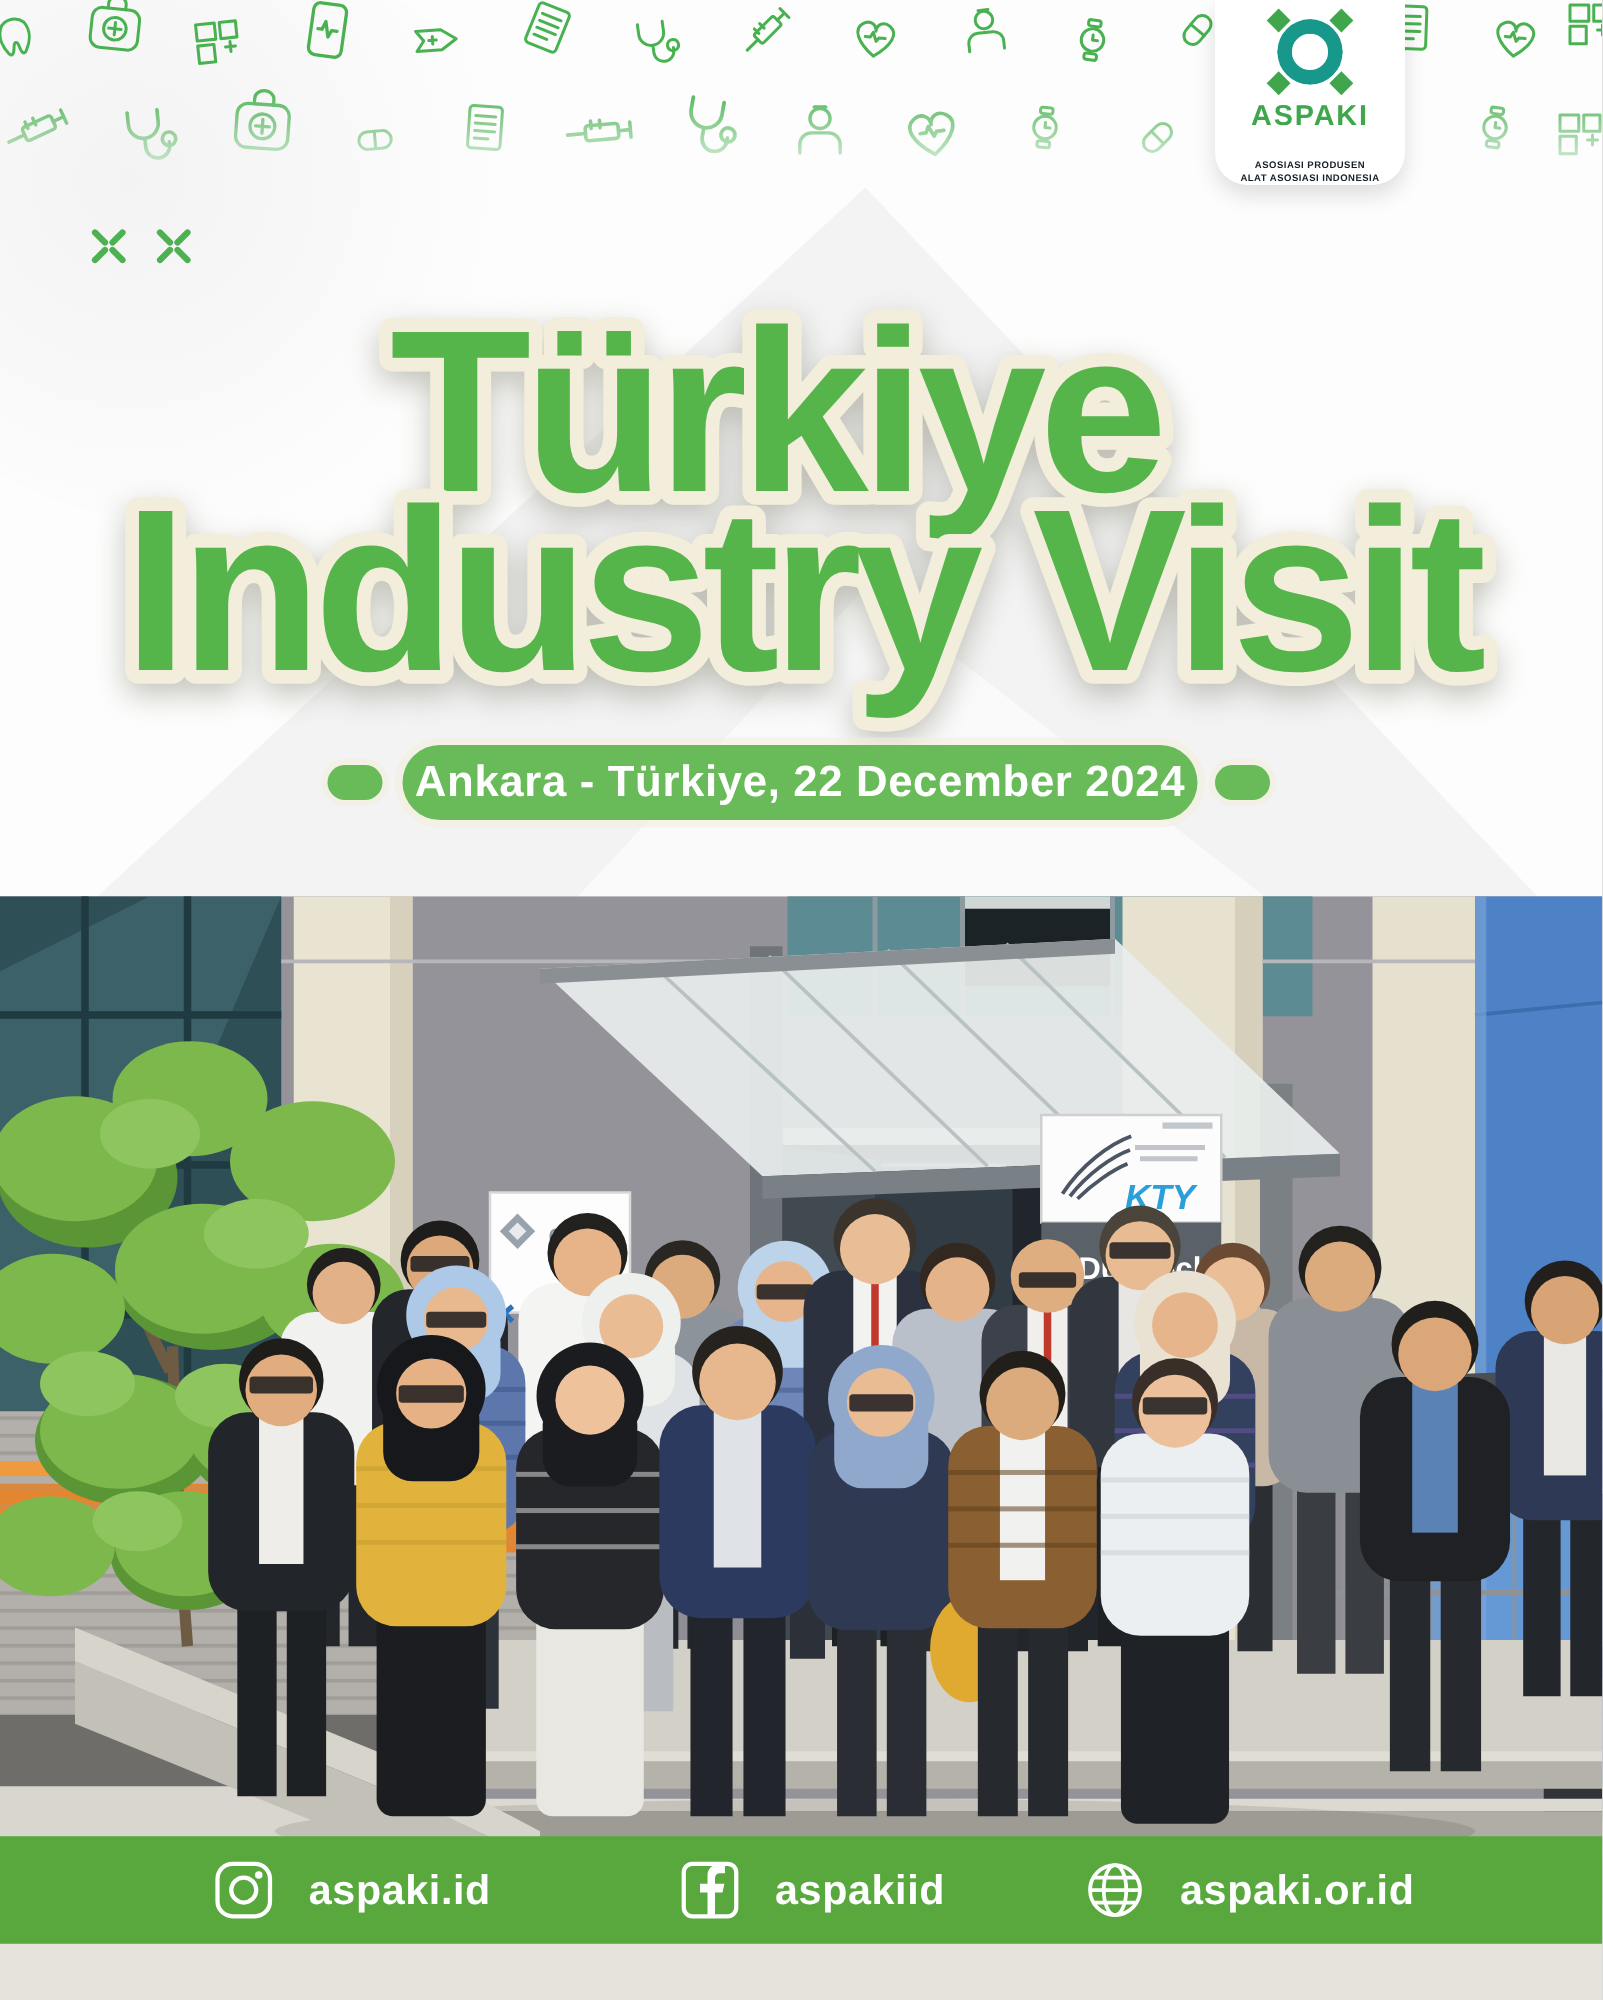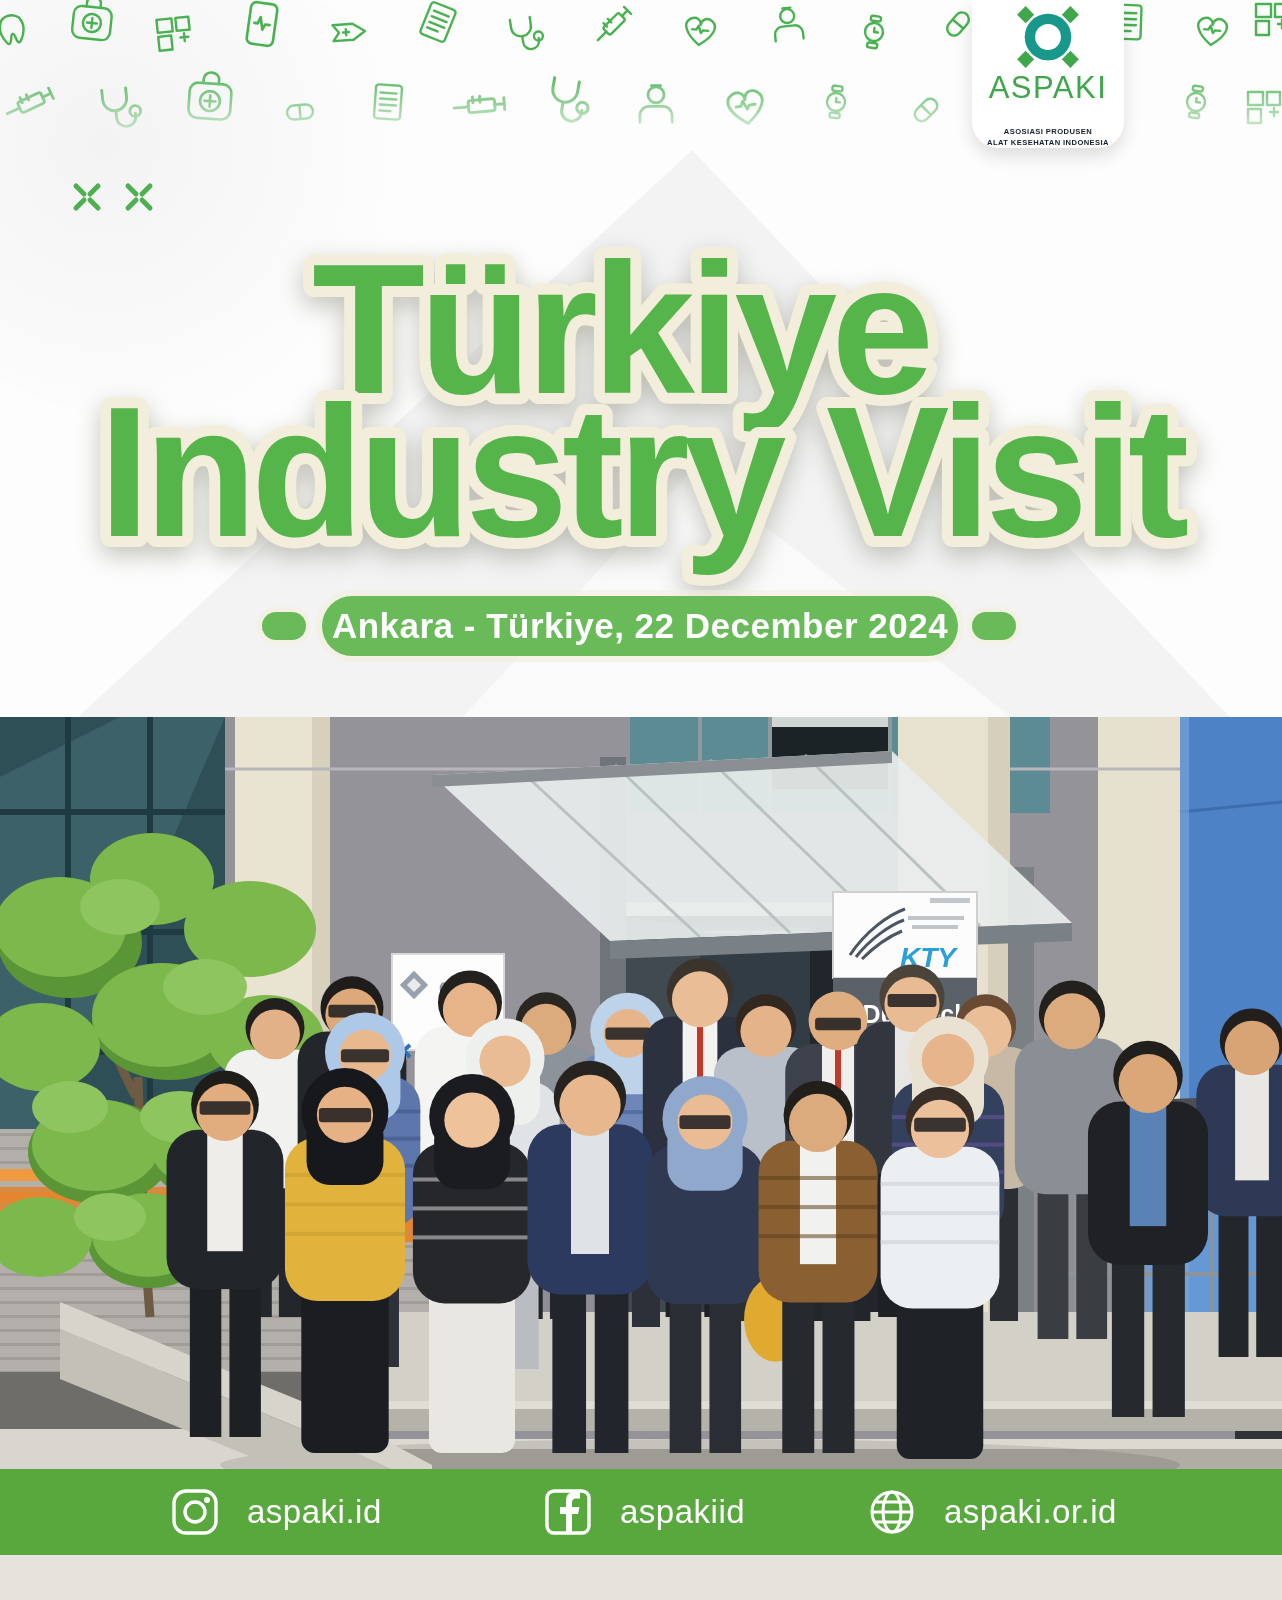--- a/index.html
+++ b/index.html
@@ -12,39 +12,39 @@
              clip-path:polygon(54% 0%, 6% 100%, 96% 100%);}
   .tri-inner{top:470px;height:248px;background:#fafafb;
              clip-path:polygon(54% 0%, 36% 100%, 79% 100%);}
   .pattern-band{position:absolute;top:0;left:0;width:1282px;height:152px;
                 -webkit-mask-image:linear-gradient(#000 50%,transparent 100%);
                 mask-image:linear-gradient(#000 50%,transparent 100%);}
   .x-marks{position:absolute;left:72px;top:182px;}
   .brand-badge{position:absolute;right:158px;top:0;width:152px;height:148px;background:#ffffff;
                border-radius:0 0 26px 26px;box-shadow:0 8px 18px rgba(0,0,0,.13);
                display:flex;flex-direction:column;align-items:center;z-index:6;}
-  .brand-badge .b-name{color:#3fa64b;font-weight:normal;font-size:31px;letter-spacing:1.5px;margin-top:-4px;}
+  .brand-badge .b-name{color:#3fa64b;font-weight:bold;font-size:23px;letter-spacing:1.5px;margin-top:-4px;}
   .brand-badge .b-tag{color:#15202b;font-weight:bold;font-size:7.6px;line-height:1.45;
                       letter-spacing:.4px;text-align:center;margin-top:20px;}
   .title-svg{position:absolute;left:0;top:200px;z-index:3;
              filter:drop-shadow(0 9px 12px rgba(128,128,110,0.45));}
   .title-svg text{font-family:"Liberation Sans",sans-serif;font-weight:bold;}
   .date-row{position:absolute;top:0;left:0;width:1282px;z-index:3;}
   .pill{position:absolute;left:322px;top:596px;width:636px;height:60px;border-radius:30px;
         background:#68bb58;display:flex;align-items:center;justify-content:center;
         box-shadow:0 0 0 6px rgba(242,238,219,.55);}
   .pill span{color:#ffffff;font-weight:bold;font-size:35px;letter-spacing:.5px;}
   .dash{position:absolute;top:612px;width:44px;height:28px;border-radius:14px;background:#68bb58;
         box-shadow:0 0 0 5px rgba(242,238,219,.55);}
   .dash-left{left:262px;} .dash-right{left:972px;}
   .photo{position:absolute;left:0;top:717px;width:1282px;height:713px;}
   .photo svg{display:block;}
   .footer-bar{position:absolute;left:0;top:1469px;width:1282px;height:86px;background:#58a83e;z-index:7;}
   .social{position:absolute;top:0;height:86px;display:flex;align-items:center;gap:26px;}
-  .social .handle{color:#ffffff;font-weight:normal;font-size:33px;letter-spacing:.5px;}
+  .social .handle{color:#ffffff;font-weight:bold;font-size:33px;letter-spacing:.5px;}
   .s1{left:169px;} .s2{left:542px;} .s3{left:866px;}
 </style>
 </head>
 <body>
 
 <div class="poster">
 
   <div class="bg-blob"></div>
   <div class="tri tri-outer"></div>
   <div class="tri tri-inner"></div>
@@ -175,21 +175,21 @@
           <rect x="94" y="10" width="14" height="14" transform="rotate(45 101 17)"></rect>
           <rect x="94" y="62" width="14" height="14" transform="rotate(45 101 69)"></rect>
           <rect x="42" y="62" width="14" height="14" transform="rotate(45 49 69)"></rect>
         </g>
         <circle cx="75" cy="43" r="7" fill="#ffffff"></circle>
       </g>
     </svg>
     <div class="b-name">ASPAKI</div>
     <div class="b-tag">
       <div>ASOSIASI PRODUSEN</div>
-      <div>ALAT KESEHATAN INDONESIA</div>
+      <div>ALAT ASOSIASI INDONESIA</div>
     </div>
   </div>
 
   <svg class="title-svg" width="1282" height="400" viewBox="0 0 1282 400">
     <text x="620" y="193" text-anchor="middle" font-size="185" letter-spacing="-6" fill="#56b54a" stroke="#f2eedb" stroke-width="22" paint-order="stroke" stroke-linejoin="round">Türkiye</text>
     <text x="641" y="336" text-anchor="middle" font-size="185" letter-spacing="-6" fill="#56b54a" stroke="#f2eedb" stroke-width="22" paint-order="stroke" stroke-linejoin="round">Industry Visit</text>
   </svg>
 
   <div class="date-row">
     <div class="dash dash-left"></div>

